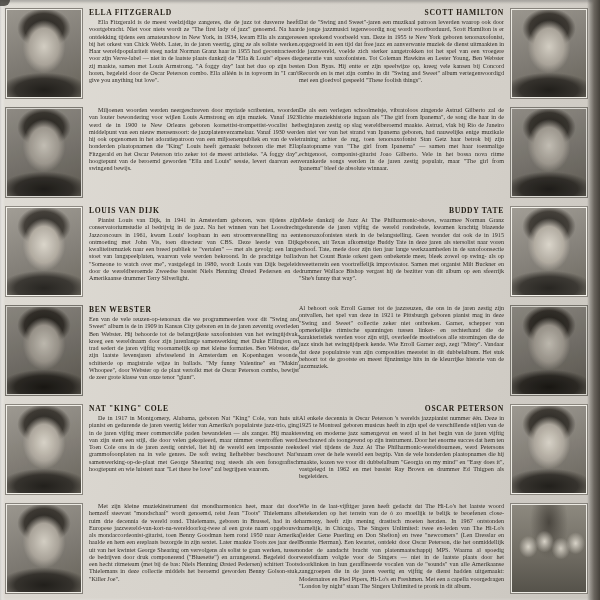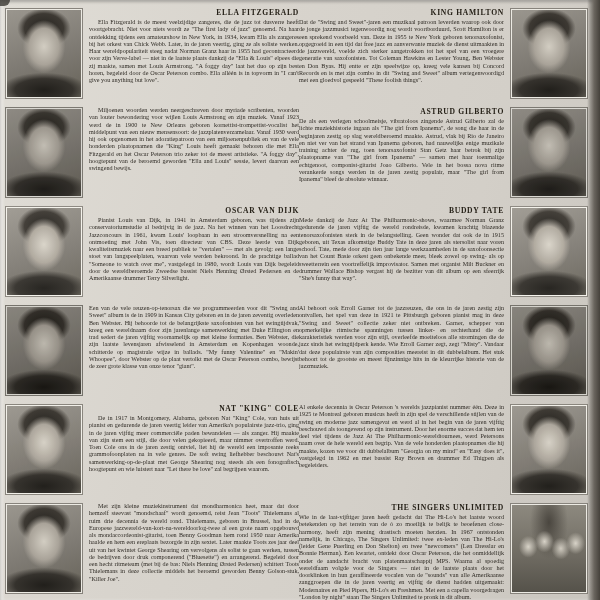--- a/index.html
+++ b/index.html
@@ -42,21 +42,21 @@
       radial-gradient(14% 14% at 66% 50%, #cfcabf 0%, rgba(207,202,191,0) 90%),
       radial-gradient(14% 14% at 86% 44%, #d8d3c8 0%, rgba(216,211,200,0) 90%),
       radial-gradient(30% 50% at 50% 20%, #4a463f 0%, rgba(74,70,63,0) 85%),
       linear-gradient(180deg,#8d897f 0%,#6e6a61 60%,#55524a 100%);
   }
   .textblock{flex:1;min-width:0;padding-top:2px;}
   .left-col .textblock{margin-left:7px;}
   .right-col .textblock{margin-right:7px;}
   h3{
     margin:0 0 2px 0;font-size:7.6px;font-weight:bold;letter-spacing:.7px;
-    color:#262118;white-space:nowrap;text-align:right;
+    color:#262118;white-space:nowrap;
   }
   .right-col h3{text-align:right;}
   p.bio{
     margin:0;font-size:6.15px;line-height:7.25px;text-align:justify;
     color:#2e2a24;overflow:hidden;max-height:88px;
   }
   .left-col p.bio.indent{text-indent:9px;}
 </style>
 </head>
 <body>
@@ -76,27 +76,28 @@
       </section>
       <section class="entry">
         <div class="photo"></div>
         <div class="textblock">
           <p class="bio indent">Miljoenen woorden werden neergeschreven door myriade scribenten, woorden van louter bewondering voor wijlen Louis Armstrong en zijn muziek. Vanaf 1923 werd de in 1900 te New Orleans geboren kornettist-trompettist-vocalist het middelpunt van een nieuw mensensoort: de jazzplatenverzamelaar. Vanaf 1930 werd hij ook opgenomen in het adoratiepatroon van een miljoenenpubliek en van de vele honderden plaatopnamen die "King" Louis heeft gemaakt behoren die met Ella Fitzgerald en het Oscar Peterson trio zeker tot de meest artistieke. "A foggy day", hoogtepunt van de beroemd geworden "Ella and Louis" sessie, levert daarvan een swingend bewijs.</p>
         </div>
       </section>
       <section class="entry">
         <div class="photo"></div>
         <div class="textblock">
-          <h3>OSCAR VAN DIJK</h3>
+          <h3>LOUIS VAN DIJK</h3>
           <p class="bio indent">Pianist Louis van Dijk, in 1941 in Amsterdam geboren, was tijdens zijn conservatoriumstudie al bedrijvig in de jazz. Na het winnen van het Loosdrecht Jazzconcours in 1961, kwam Louis' loopbaan in een stroomversnelling na een ontmoeting met John Vis, toen directeur van CBS. Deze leerde van Dijk kwaliteitsmuziek naar een breed publiek te "vertalen" — met als gevolg: een lange stoet van langspeelplaten, waarvan vele werden bekroond. In de prachtige ballad "Someone to watch over me", vastgelegd in 1980, wordt Louis van Dijk begeleid door de wereldberoemde Zweedse bassist Niels Henning Ørsted Pedersen en de Amerikaanse drummer Terry Silverlight.</p>
         </div>
       </section>
       <section class="entry">
         <div class="photo"></div>
         <div class="textblock">
+          <h3>BEN WEBSTER</h3>
           <p class="bio">Een van de vele reuzen-op-tenorsax die we programmeerden voor dit "Swing and Sweet" album is de in 1909 in Kansas City geboren en in de jaren zeventig overleden Ben Webster. Hij behoorde tot de belangrijkste saxofonisten van het swingtijdvak, kreeg een wereldnaam door zijn jarenlange samenwerking met Duke Ellington en trad sedert de jaren vijftig voornamelijk op met kleine formaties. Ben Webster, die zijn laatste levensjaren afwisselend in Amsterdam en Kopenhagen woonde, schitterde op magistrale wijze in ballads. "My funny Valentine" en "Makin' Whoopee", door Webster op de plaat vertolkt met de Oscar Peterson combo, bewijst de zeer grote klasse van onze tenor "giant".</p>
         </div>
       </section>
       <section class="entry">
         <div class="photo"></div>
         <div class="textblock">
           <h3>NAT "KING" COLE</h3>
           <p class="bio indent">De in 1917 in Montgomery, Alabama, geboren Nat "King" Cole, van huis uit pianist en gedurende de jaren veertig leider van Amerika's populairste jazz-trio, ging in de jaren vijftig meer commerciële paden bewandelen — als zanger. Hij maakte van zijn stem een stijl, die door velen gekopieerd, maar nimmer overtroffen werd. Toen Cole ons in de jaren zestig ontviel, liet hij de wereld een imposante reeks grammofoonplaten na in vele genres. De soft swing liefhebber beschouwt Nat's samenwerking-op-de-plaat met George Shearing nog steeds als een fonografisch hoogtepunt en wie luistert naar "Let there be love" zal begrijpen waarom.</p>
         </div>
       </section>
@@ -104,54 +105,53 @@
         <div class="photo"></div>
         <div class="textblock">
           <p class="bio indent">Met zijn kleine muziekinstrument dat mondharmonica heet, maar dat door hemzelf steevast "mondschaaf" wordt genoemd, reist Jean "Toots" Thielemans al ruim drie decennia de wereld rond. Thielemans, geboren in Brussel, had in de Europese jazzwereld-van-kort-na-wereldoorlog-twee al een grote naam opgebouwd als mondaccordeonist-gitarist, toen Benny Goodman hem rond 1950 naar Amerika haalde en hem een ereplaats bezorgde in zijn sextet. Later maakte Toots zes jaar deel uit van het kwintet George Shearing om vervolgens als solist te gaan werken, tussen de bedrijven door druk componerend ("Bluesette") en arrangerend. Begeleid door een hecht ritmeteam (met bij de bas: Niels Henning Ørsted Pedersen) schittert Toots Thielemans in deze collectie middels het beroemd geworden Benny Golson-stuk, "Killer Joe".</p>
         </div>
       </section>
     </div>
 
     <div class="col right-col">
       <section class="entry">
         <div class="textblock">
-          <h3>KING HAMILTON</h3>
+          <h3>SCOTT HAMILTON</h3>
           <p class="bio">Dat de "Swing and Sweet"-jaren een muzikaal patroon leverden waarop ook door de jonge jazzmusici tegenwoordig nog wordt voortborduurd, Scott Hamilton is er een sprekend voorbeeld van. Deze in 1955 te New York geboren tenorsaxofonist, opgegroeid in een tijd dat free jazz en aanverwante muziek de dienst uitmaakten in de jazzwereld, voelde zich sterker aangetrokken tot het spel van een vroegere generatie van saxofonisten. Tot Coleman Hawkins en Lester Young, Ben Webster en Don Byas. Hij entte er zijn speelwijze op, kreeg vele kansen bij Concord Records en is met zijn combo in dit "Swing and Sweet" album vertegenwoordigd met een gloedvol gespeeld "These foolish things".</p>
         </div>
         <div class="photo"></div>
       </section>
       <section class="entry">
         <div class="textblock">
-          <h3>ASTRUD GILBERTO</h3>
           <p class="bio">De als een verlegen schoolmeisje, vibratoloos zingende Astrud Gilberto zal de lichte muziekhistorie ingaan als "The girl from Ipanema", de song die haar in de beginjaren zestig op slag wereldberoemd maakte. Astrud, vlak bij Rio de Janeiro en niet ver van het strand van Ipanema geboren, had nauwelijks enige muzikale training achter de rug, toen tenorsaxofonist Stan Getz haar betrok bij zijn plaatopname van "The girl from Ipanema" — samen met haar toenmalige echtgenoot, componist-gitarist Joao Gilberto. Vele in het bossa nova ritme verankerde songs werden in de jaren zestig populair, maar "The girl from Ipanema" bleef de absolute winnaar.</p>
         </div>
         <div class="photo"></div>
       </section>
       <section class="entry">
         <div class="textblock">
           <h3>BUDDY TATE</h3>
           <p class="bio">Mede dankzij de Jazz At The Philharmonic-shows, waarmee Norman Granz gedurende de jaren vijftig de wereld rondreisde, kwamen krachtig blazende tenorsaxofonisten sterk in de belangstelling. Geen wonder dat ook de in 1915 geboren, uit Texas afkomstige Buddy Tate in deze jaren als stersolist naar voren schoof. Tate, mede door zijn tien jaar lange werkzaamheden in de saxofoonsectie van het Count Basie orkest geen onbekende meer, bleek zowel op swing- als op sweetterrein een voortreffelijk improvisator. Samen met organist Milt Buckner en drummer Wallace Bishop vergast hij de bezitter van dit album op een sfeerrijk "She's funny that way".</p>
         </div>
         <div class="photo"></div>
       </section>
       <section class="entry">
         <div class="textblock">
           <p class="bio">Al behoort ook Erroll Garner tot de jazzreuzen, die ons in de jaren zestig zijn ontvallen, het spel van deze in 1921 te Pittsburgh geboren pianist mag in deze "Swing and Sweet" collectie zeker niet ontbreken. Garner, schepper van opmerkelijke ritmische spanningen tussen linker- en rechterhand die de karakteristiek werden voor zijn stijl, overleefde moeiteloos alle stromingen die de jazz sinds het swingtijdperk kende. Wie Erroll Garner zegt, zegt "Misty". Vandaar dat deze populairste van zijn composities meereist in dit dubbelalbum. Het stuk behoort tot de grootste en meest fijnzinnige hits in de kleurrijke historie van de jazzmuziek.</p>
         </div>
         <div class="photo"></div>
       </section>
       <section class="entry">
         <div class="textblock">
+          <h3>OSCAR PETERSON</h3>
           <p class="bio">Al enkele decennia is Oscar Peterson 's werelds jazzpianist nummer één. Deze in 1925 te Montreal geboren musicus heeft in zijn spel de verschillende stijlen van de swing en moderne jazz samengevat en werd al in het begin van de jaren vijftig beschouwd als toongevend op zijn instrument. Door het enorme succes dat hem ten deel viel tijdens de Jazz At The Philharmonic-wereldtournees, werd Petersons naam over de hele wereld een begrip. Van de vele honderden plaatopnames die hij maakte, kozen we voor dit dubbelalbum "Georgia on my mind" en "Easy does it", vastgelegd in 1962 en met bassist Ray Brown en drummer Ed Thigpen als begeleiders.</p>
         </div>
         <div class="photo"></div>
       </section>
       <section class="entry">
         <div class="textblock">
-          <h3>THE SINGERS UNLIMITED</h3>
           <p class="bio">Wie in de laat-vijftiger jaren heeft gedacht dat The Hi-Lo's het laatste woord betekenden op het terrein van de ó zo moeilijk te belijk te beoefenen close-harmony, heeft zijn mening drastisch moeten herzien. In 1967 ontstonden namelijk, in Chicago, The Singers Unlimited: twee ex-leden van The Hi-Lo's (leider Gene Puerling en Don Shelton) en twee "newcomers" (Len Dresslar en Bonnie Herman). Een kwartet, ontdekt door Oscar Peterson, die het onmiddellijk onder de aandacht bracht van platenmaatschappij MPS. Waarna al spoedig wereldfaam volgde voor de Singers — niet in de laatste plaats door het doorklinken in hun geraffineerde vocalen van de "sounds" van alle Amerikaanse zanggroepen die in de jaren veertig en vijftig de dienst hadden uitgemaakt: Modernaires en Pied Pipers, Hi-Lo's en Freshmen. Met een a capella voorgedragen "London by night" staan The Singers Unlimited te pronk in dit album.</p>
         </div>
         <div class="photo group"></div>
       </section>
     </div>
 
   </div>
 
   <div class="edge-right"></div>
 </div>

